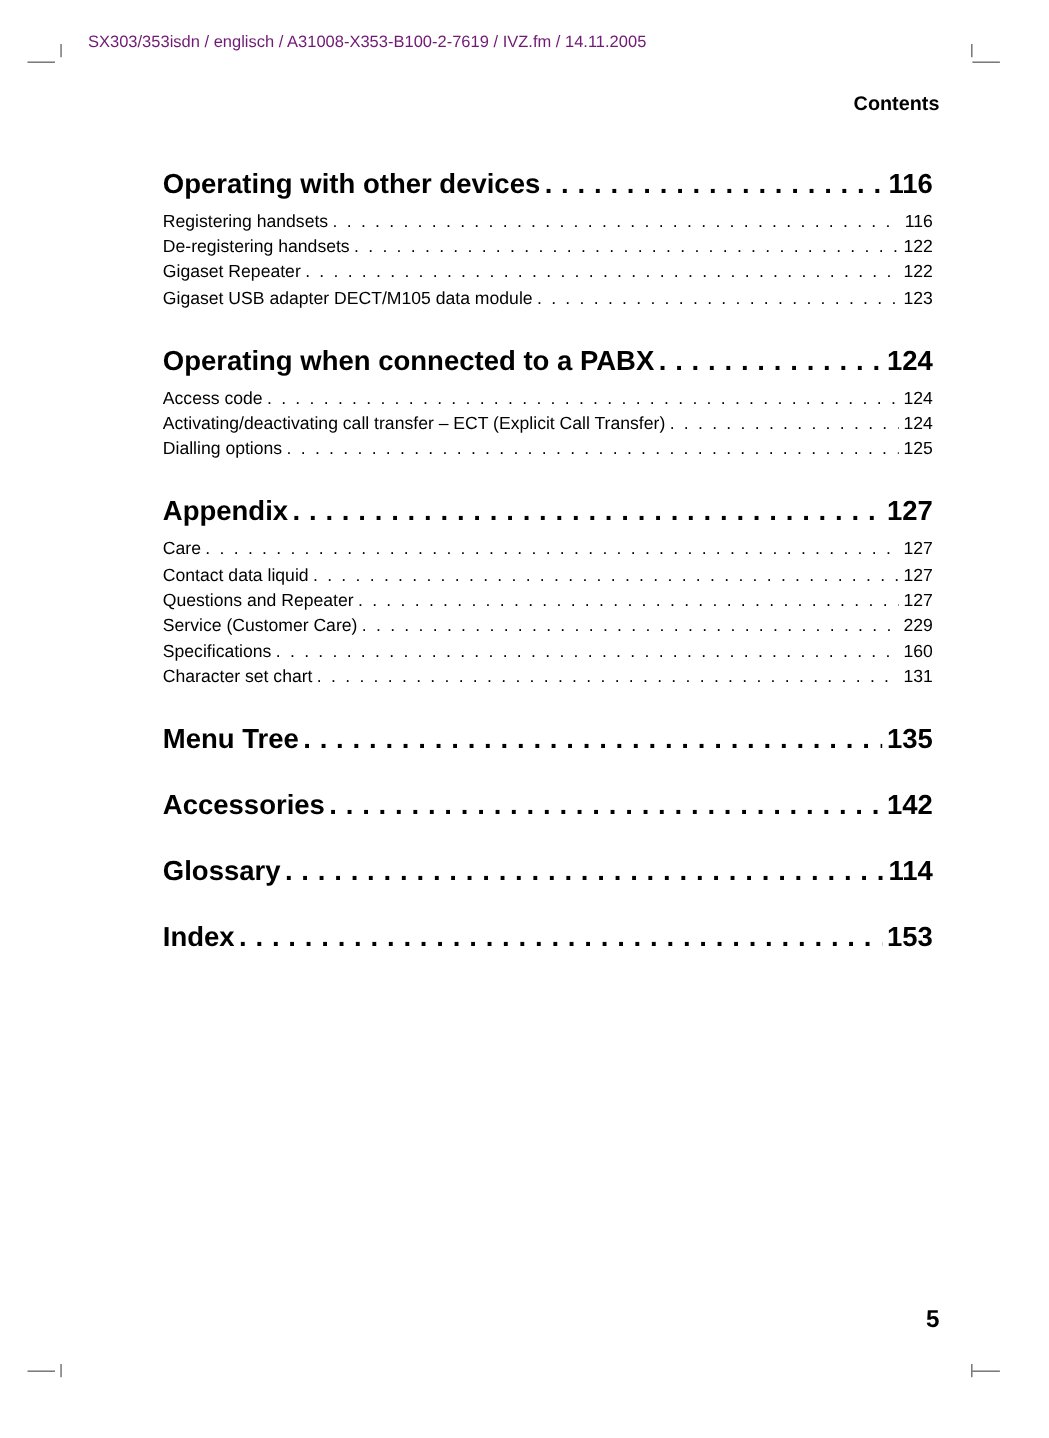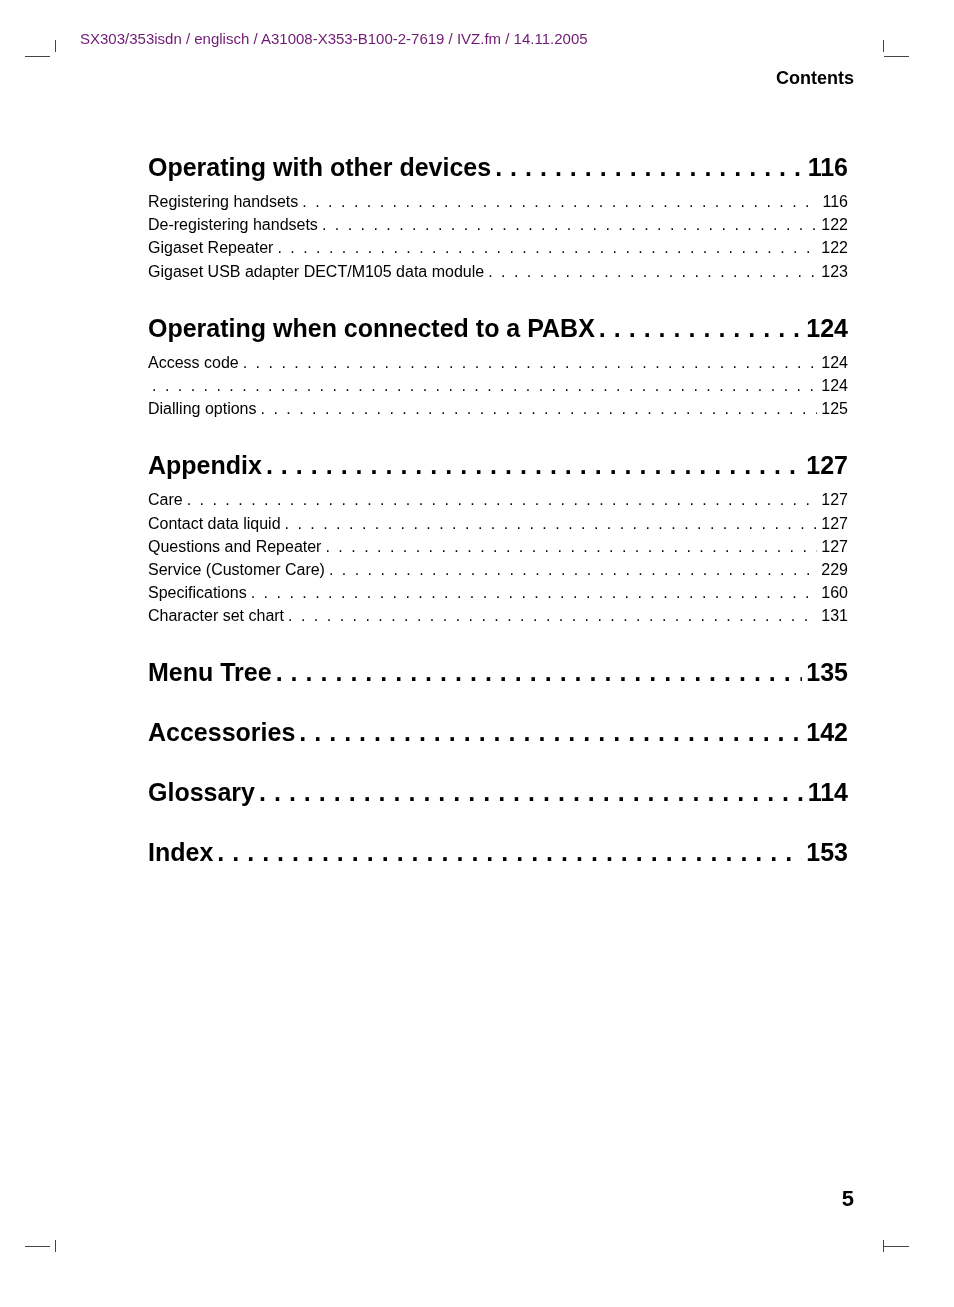--- a/index.html
+++ b/index.html
@@ -22,21 +22,21 @@
 
     .header-path {
       position: absolute;
       top: 30px;
       left: 80px;
       font-size: 15px;
       color: #701a75;
     }
     .contents-label {
       position: absolute;
-      top: 68px;
+      top: 84px;
       right: 100px;
       font-size: 18px;
       font-weight: bold;
     }
     .toc {
       position: absolute;
       top: 122px;
       left: 148px;
       width: 700px;
     }
@@ -136,20 +136,21 @@
         <span class="dots-heading">............................................................</span>
         <span class="page"> 124</span>
       </div>
       <div class="subentries">
         <div class="entry">
           <span class="title">Access code </span>
           <span class="dots"> . . . . . . . . . . . . . . . . . . . . . . . . . . . . . . . . . . . . . . . . . . . . . . . . . . . . . . . . . . . . . . . . . . . . . . . . . . . . . . . . . . . . . . . . . . . . . . . . . . . . . . . . . . . . . . . . . . . . . . . . . . . . . . . . . . . . . . . . . . . . . . . . . . . . . . . . . . . . . . . . . . . . . . . . . . . . . . . . . . . . . . . . . . . . . . . . . . . . . . . .</span>
           <span class="page"> 124</span>
         </div>
         <div class="entry">
+          <span class="title">Activating/deactivating call transfer – ECT (Explicit Call Transfer) </span>
           <span class="dots"> . . . . . . . . . . . . . . . . . . . . . . . . . . . . . . . . . . . . . . . . . . . . . . . . . . . . . . . . . . . . . . . . . . . . . . . . . . . . . . . . . . . . . . . . . . . . . . . . . . . . . . . . . . . . . . . . . . . . . . . . . . . . . . . . . . . . . . . . . . . . . . . . . . . . . . . . . . . . . . . . . . . . . . . . . . . . . . . . . . . . . . . . . . . . . . . . . . . . . . . .</span>
           <span class="page"> 124</span>
         </div>
         <div class="entry">
           <span class="title">Dialling options </span>
           <span class="dots"> . . . . . . . . . . . . . . . . . . . . . . . . . . . . . . . . . . . . . . . . . . . . . . . . . . . . . . . . . . . . . . . . . . . . . . . . . . . . . . . . . . . . . . . . . . . . . . . . . . . . . . . . . . . . . . . . . . . . . . . . . . . . . . . . . . . . . . . . . . . . . . . . . . . . . . . . . . . . . . . . . . . . . . . . . . . . . . . . . . . . . . . . . . . . . . . . . . . . . . . .</span>
           <span class="page"> 125</span>
         </div>
       </div>
     </div>

